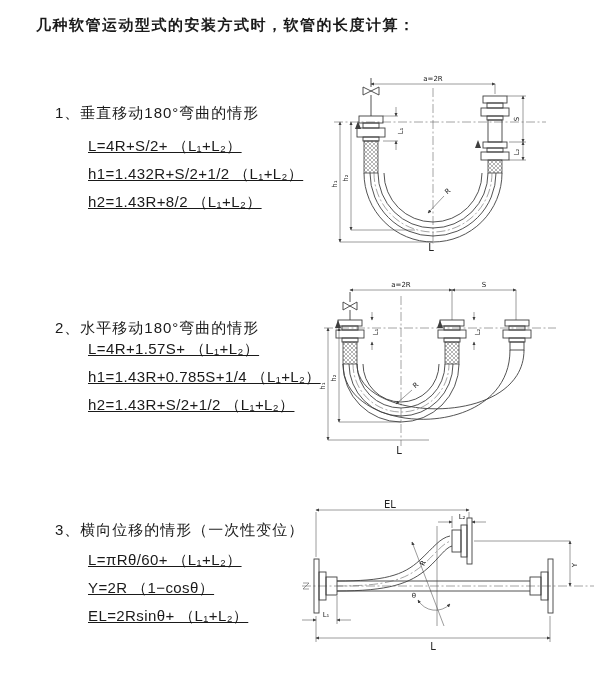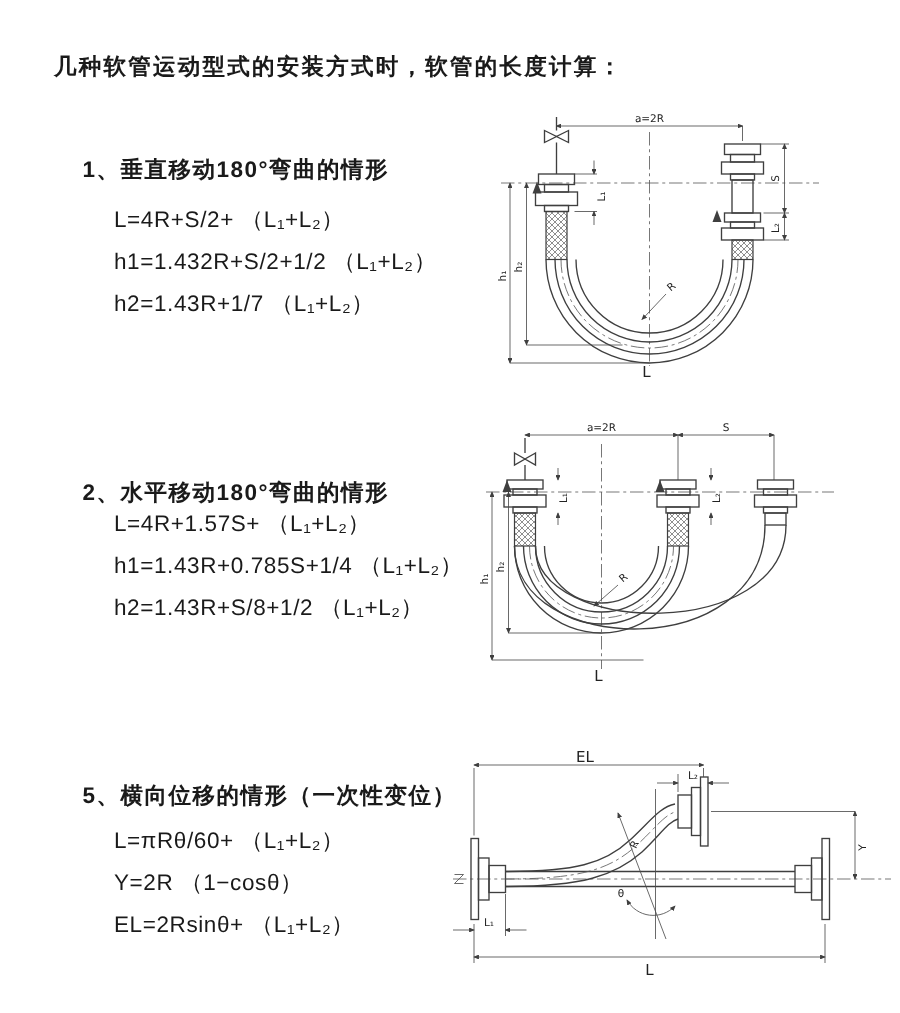--- a/index.html
+++ b/index.html
@@ -2,30 +2,30 @@
 <html><head>
 <meta charset="utf-8">
 <style>
   html,body{margin:0;padding:0;}
   body{
     width:600px;height:675px;position:relative;background:#ffffff;
     font-family:"Liberation Sans","DejaVu Sans",sans-serif;color:#1a1a1a;
     overflow:hidden;
   }
   .title{
-    position:absolute;left:36px;top:35px;font-size:15px;font-weight:bold;
+    position:absolute;left:36px;top:16px;font-size:15px;font-weight:bold;
     letter-spacing:1.5px;margin:0;
   }
   .sec{position:absolute;left:0;top:0;width:310px;}
   .sec-heading{
-    position:absolute;left:55px;font-size:15px;font-weight:bold;letter-spacing:1px;
+    position:absolute;left:55px;font-size:15px;font-weight:normal;letter-spacing:1px;
     white-space:nowrap;
   }
   .formula{
-    position:absolute;left:76px;font-size:15px;letter-spacing:.4px;white-space:nowrap;
+    position:absolute;left:88px;font-size:15px;letter-spacing:.4px;white-space:nowrap;text-decoration:underline;
   }
   .diagram{position:absolute;}
   svg{display:block;}
   svg text{font-family:"DejaVu Sans",sans-serif;fill:#222;}
   .dtxt{font-size:7px;}
   .dtxt-big{font-size:10px;}
   .outline{stroke:#3f3f3f;stroke-width:0.9;fill:none;}
   .thin{stroke:#4a4a4a;stroke-width:0.55;fill:none;}
   .cl{stroke:#5a5a5a;stroke-width:0.55;fill:none;stroke-dasharray:9 2.5 2 2.5;}
   .hose{stroke:#3f3f3f;stroke-width:0.8;}
@@ -35,32 +35,32 @@
 <body>
 
 <div class="page">
 
   <h1 class="title">几种软管运动型式的安装方式时，软管的长度计算：</h1>
 
   <div class="sec">
     <div class="sec-heading" style="top:104px">1、垂直移动180°弯曲的情形</div>
     <div class="formula" style="top:137px">L=4R+S/2+ （L₁+L₂）</div>
     <div class="formula" style="top:165px">h1=1.432R+S/2+1/2 （L₁+L₂）</div>
-    <div class="formula" style="top:193px">h2=1.43R+1/7 （L₁+L₂）</div>
+    <div class="formula" style="top:193px">h2=1.43R+8/2 （L₁+L₂）</div>
   </div>
 
   <div class="sec">
     <div class="sec-heading" style="top:319px">2、水平移动180°弯曲的情形</div>
     <div class="formula" style="top:340px">L=4R+1.57S+ （L₁+L₂）</div>
     <div class="formula" style="top:368px">h1=1.43R+0.785S+1/4 （L₁+L₂）</div>
-    <div class="formula" style="top:396px">h2=1.43R+S/8+1/2 （L₁+L₂）</div>
+    <div class="formula" style="top:396px">h2=1.43R+S/2+1/2 （L₁+L₂）</div>
   </div>
 
   <div class="sec">
-    <div class="sec-heading" style="top:521px">5、横向位移的情形（一次性变位）</div>
+    <div class="sec-heading" style="top:521px">3、横向位移的情形（一次性变位）</div>
     <div class="formula" style="top:551px">L=πRθ/60+ （L₁+L₂）</div>
     <div class="formula" style="top:579px">Y=2R （1−cosθ）</div>
     <div class="formula" style="top:607px">EL=2Rsinθ+ （L₁+L₂）</div>
   </div>
 
   <div class="diagram" style="left:310px;top:72px">
     <svg width="252" height="182" viewBox="0 0 252 182">
       <defs>
         <marker id="ar1" markerWidth="7" markerHeight="6" refX="6" refY="3" orient="auto-start-reverse">
           <path d="M0,0 L7,3 L0,6 Z" fill="#3f3f3f"></path>

